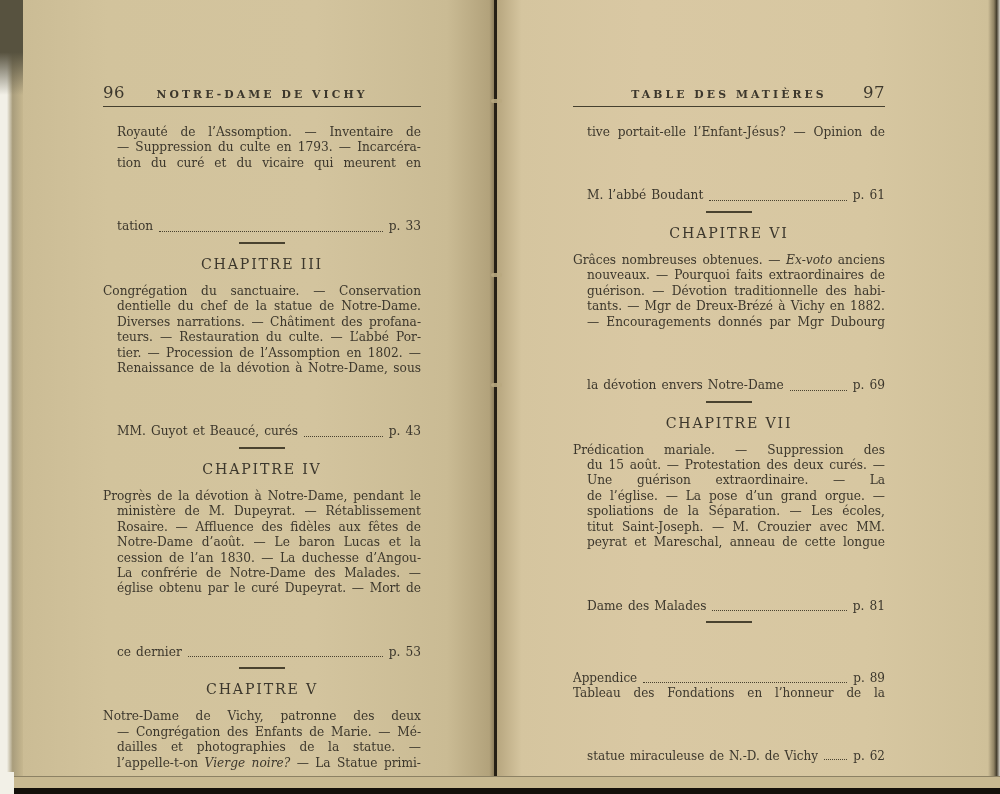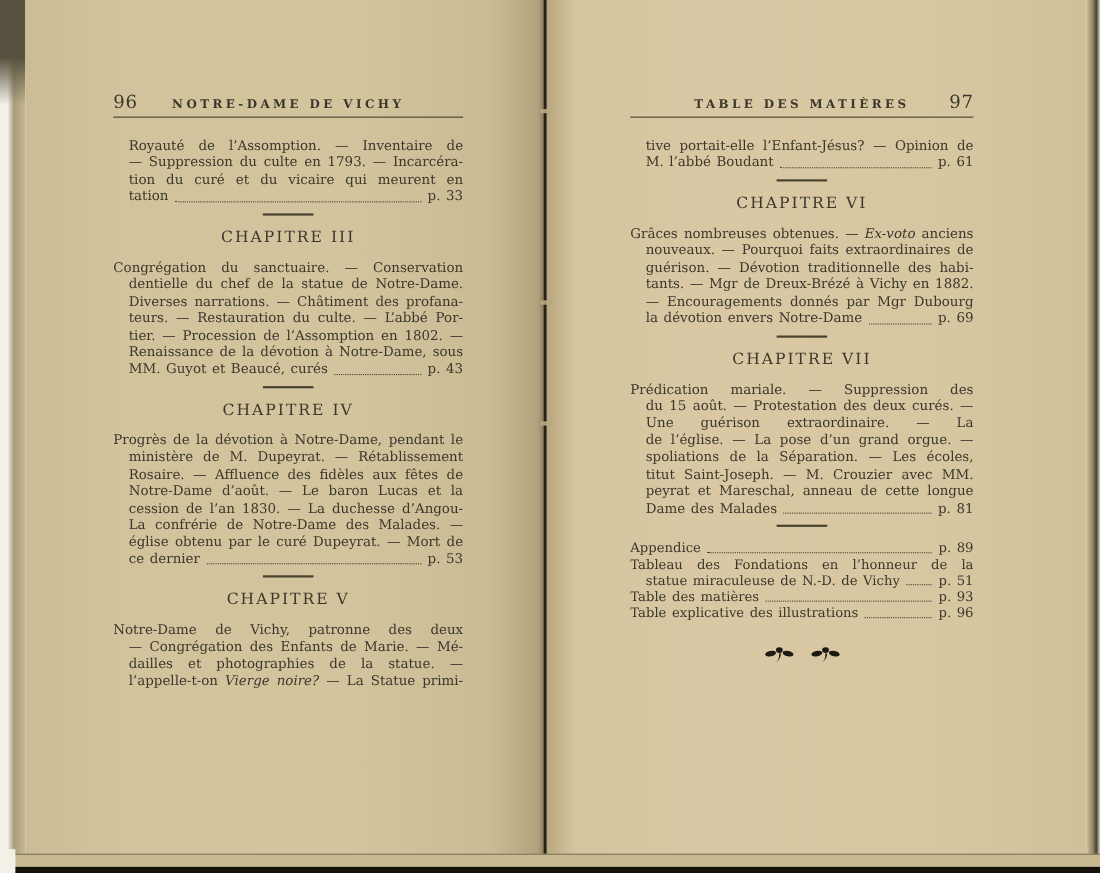--- a/index.html
+++ b/index.html
@@ -37,21 +37,21 @@
     font-size:10.8px;font-weight:bold;letter-spacing:3.1px;white-space:nowrap;}
 
   .chapter-heading{text-align:center;font-size:14.2px;line-height:17px;
     letter-spacing:1.8px;margin:0 0 11px 0;white-space:nowrap;}
   .sep{width:46px;height:2px;background:#49422f;margin:7px auto 12px auto;}
 
   .entry{margin:0;}
   .line{font-size:12.2px;line-height:15.45px;height:15.45px;overflow:hidden;
     text-align:justify;text-align-last:justify;word-spacing:1.2px;white-space:normal;}
   .line.ind{padding-left:14px;}
-  .line.endline{display:flex;align-items:baseline;text-align:left;text-align-last:auto;}
+  .line.endline{display:flex;align-items:baseline;text-align:left;text-align-last:auto;margin-top:48px;}
   .endline .ltext{white-space:nowrap;}
   .endline .leader{flex:1 1 auto;min-width:8px;border-bottom:1.9px dotted #49422f;
     align-self:flex-end;margin:0 6px 3px 6px;}
   .endline .pg{white-space:nowrap;}
   .entry.compact .line{font-size:12px;line-height:14.8px;height:14.8px;}
   em{font-style:italic;}
 
   .ornament{display:flex;justify-content:center;gap:15px;margin-top:22px;}
   .ornament svg{display:block;}
 </style>
@@ -181,21 +181,21 @@
         <div class="entry compact">
           <div class="line endline">
             <span class="ltext"><span>Appendice</span></span>
             <span class="leader"></span>
             <span class="pg">p. 89</span>
           </div>
           <div class="line"><span>Tableau des Fondations en l’honneur de la</span></div>
           <div class="line endline ind">
             <span class="ltext"><span>statue miraculeuse de N.-D. de Vichy</span></span>
             <span class="leader"></span>
-            <span class="pg">p. 51</span>
+            <span class="pg">p. 62</span>
           </div>
           <div class="line endline">
             <span class="ltext"><span>Table des matières</span></span>
             <span class="leader"></span>
             <span class="pg">p. 93</span>
           </div>
           <div class="line endline">
             <span class="ltext"><span>Table explicative des illustrations</span></span>
             <span class="leader"></span>
             <span class="pg">p. 96</span>

